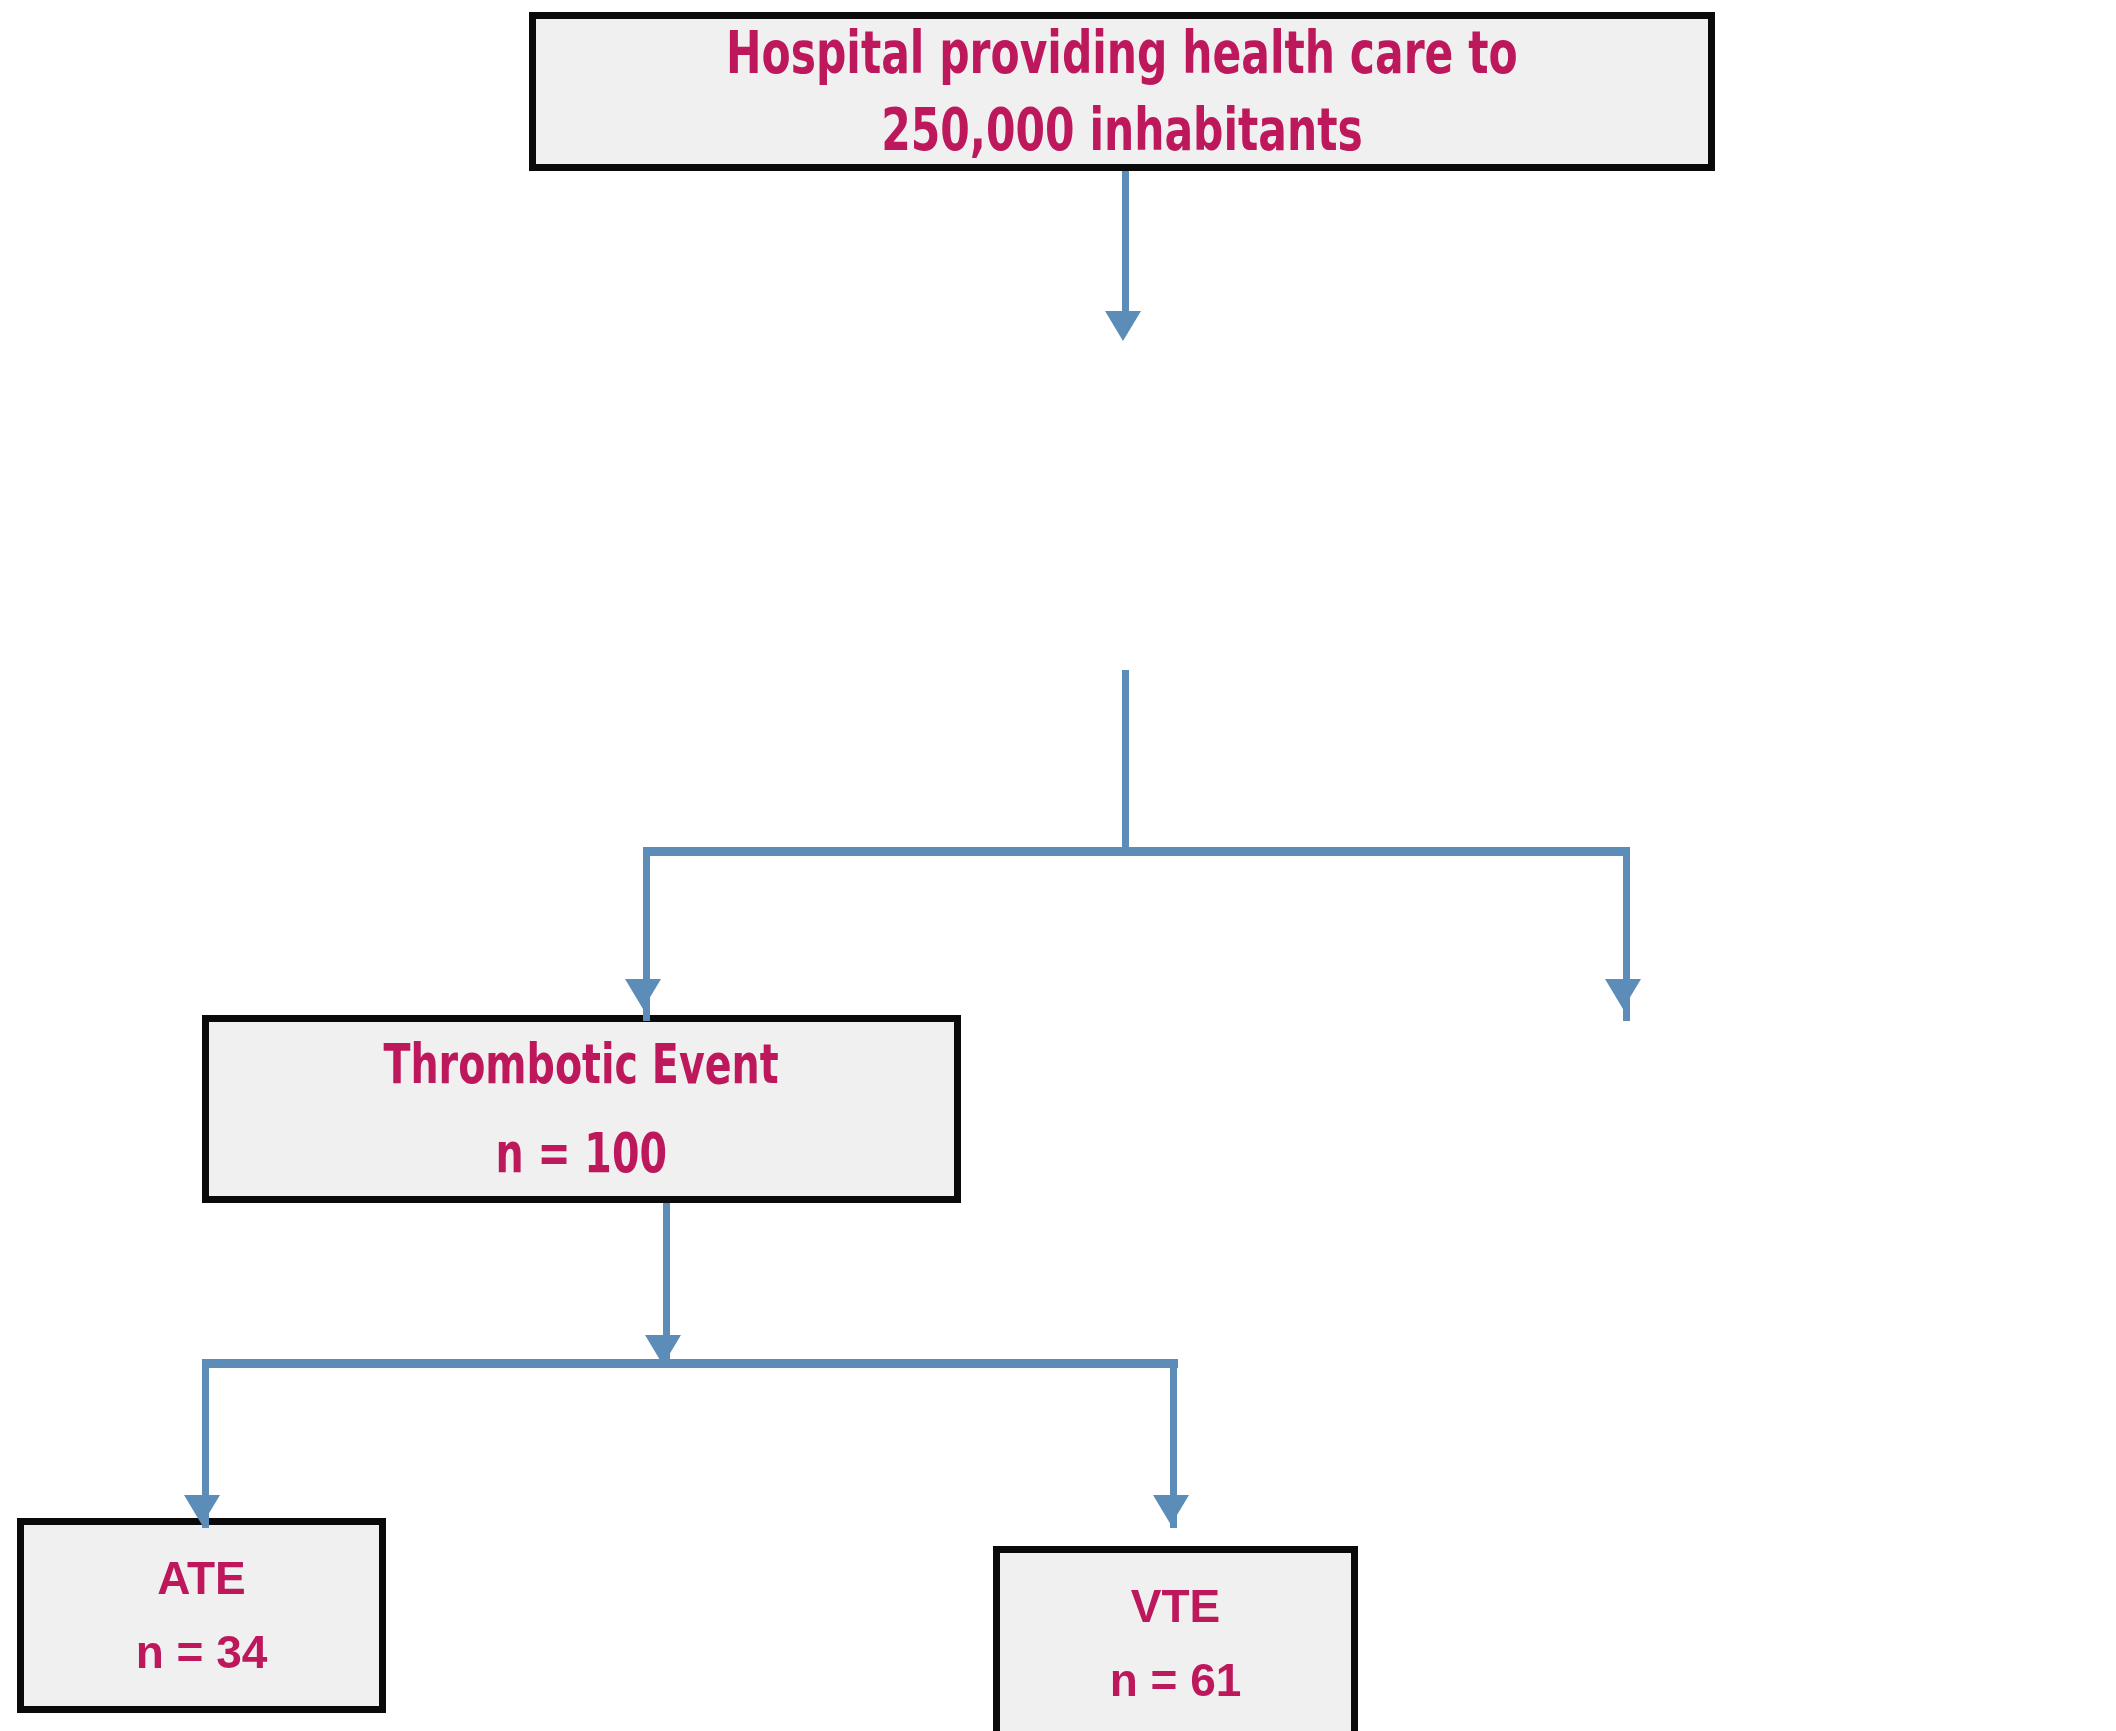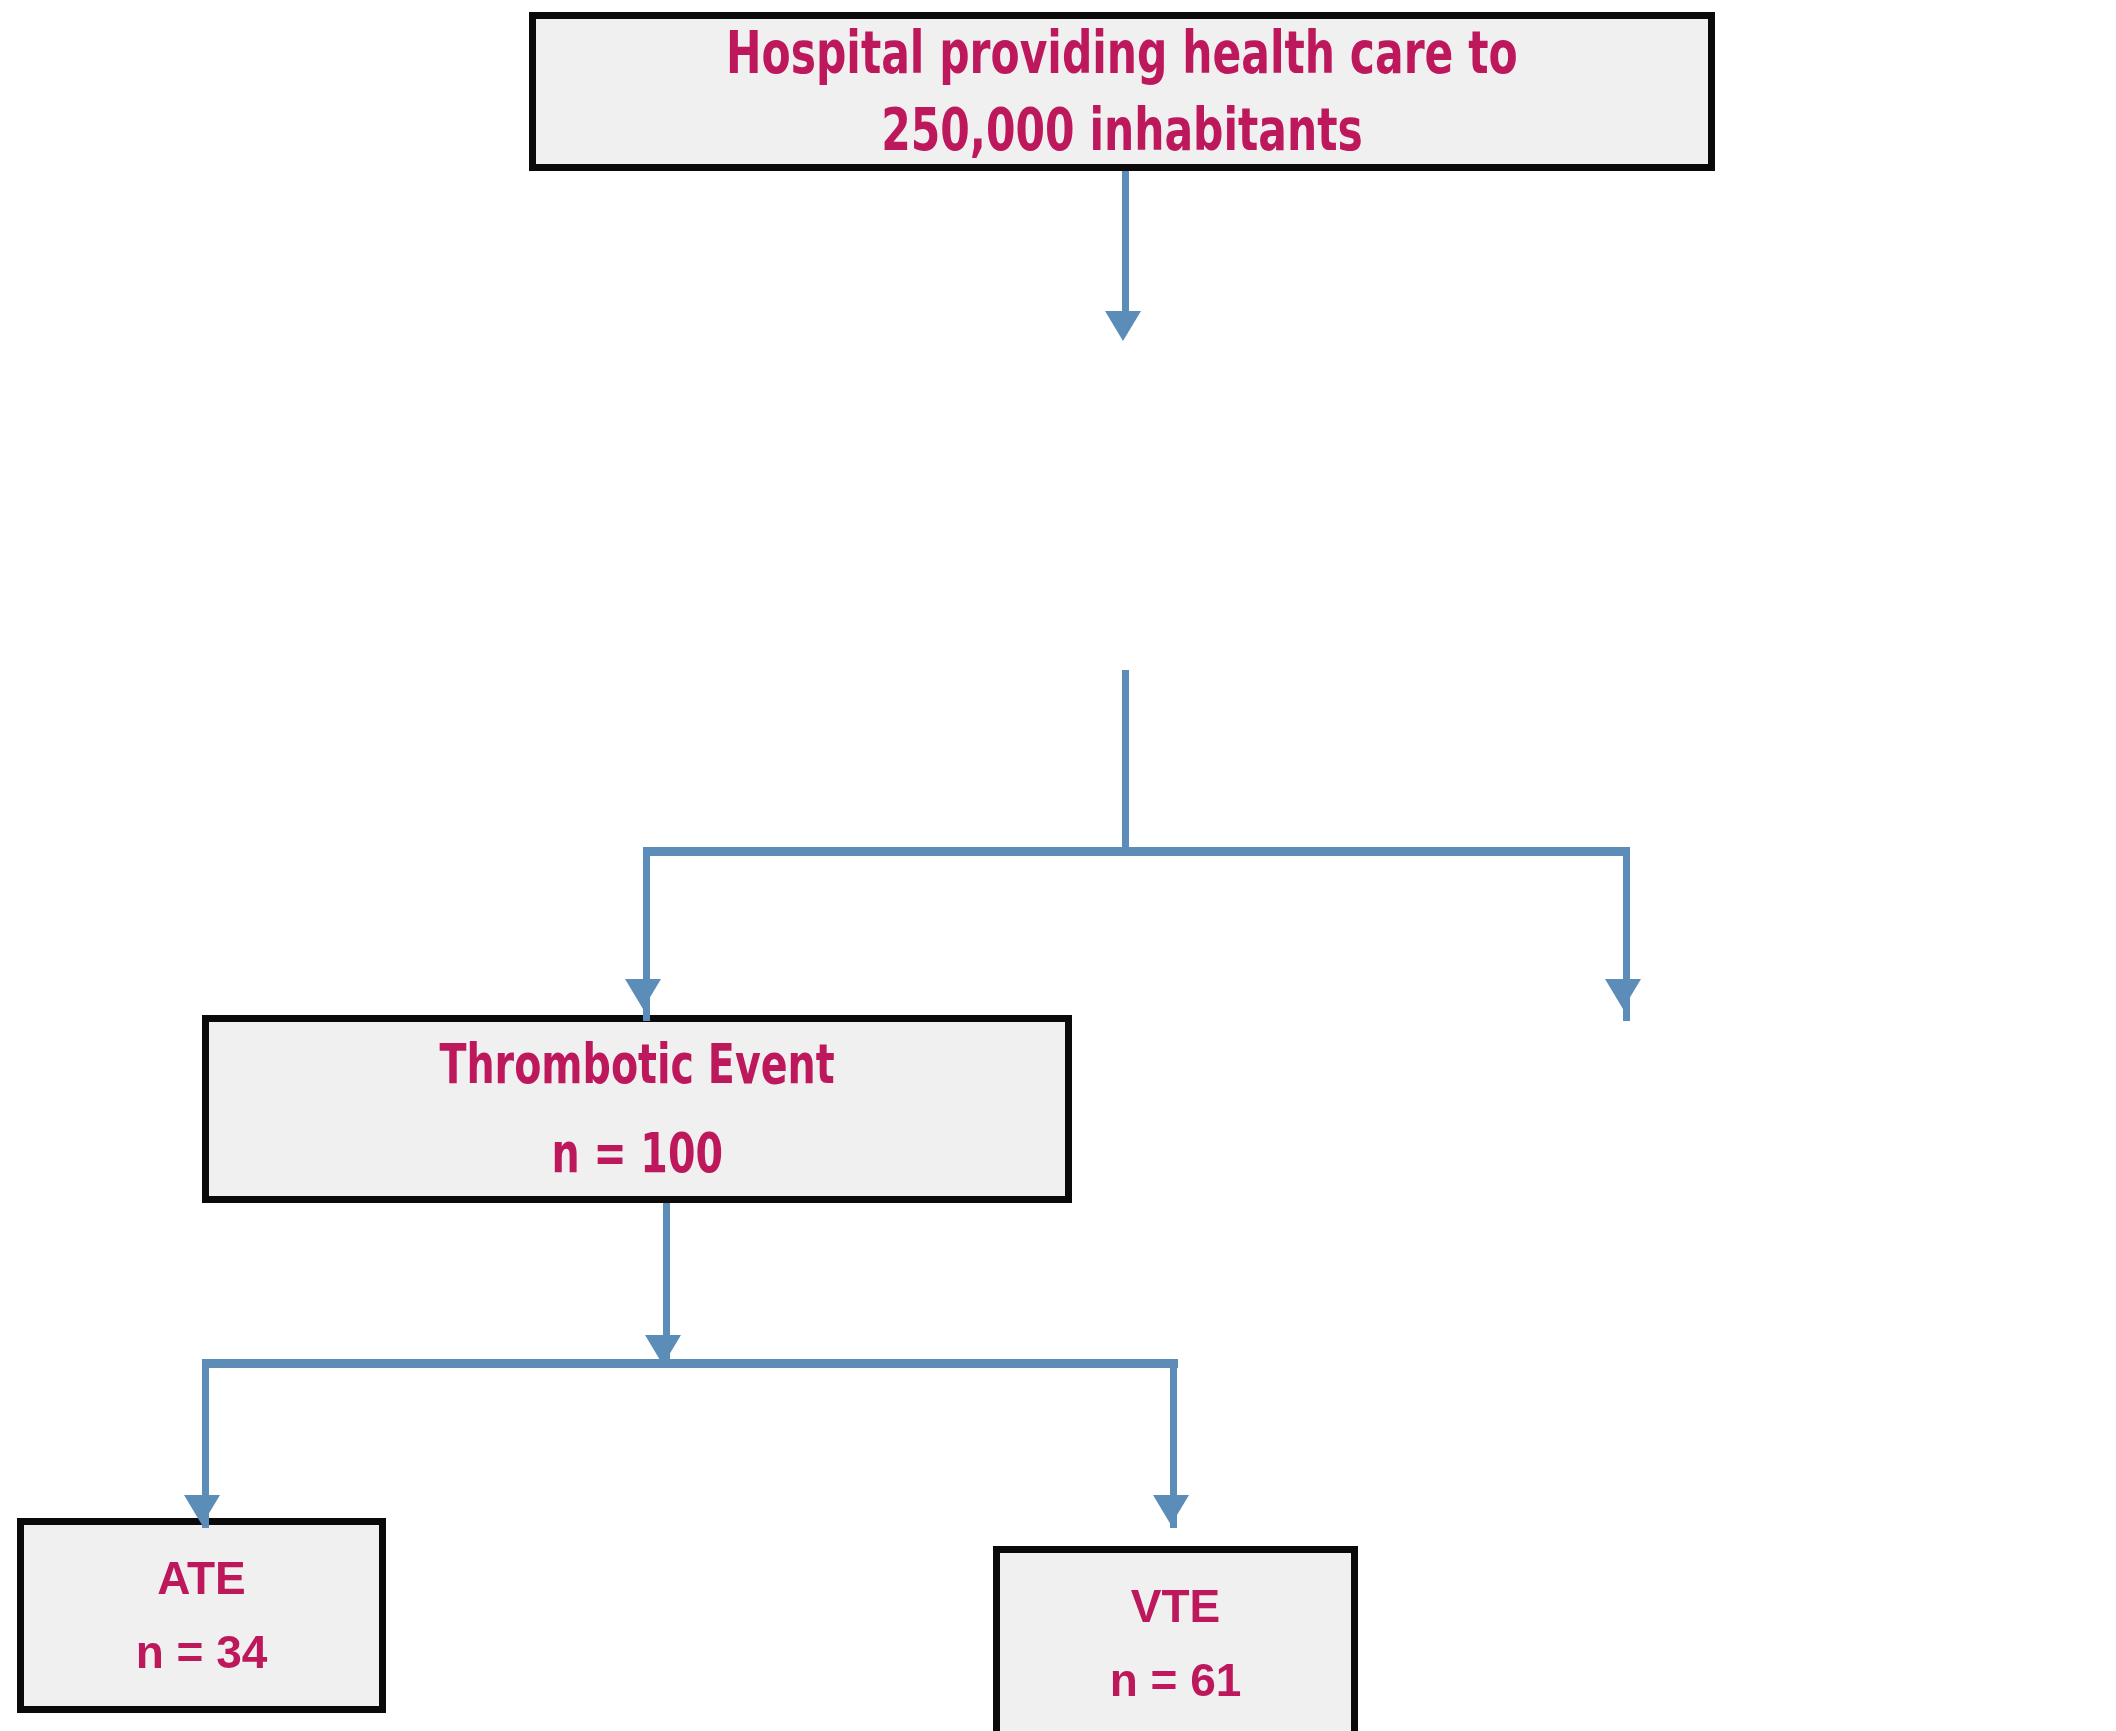--- a/index.html
+++ b/index.html
@@ -43,21 +43,21 @@
     font-family: "DejaVu Sans Condensed", "Liberation Sans Narrow",
                  "Liberation Sans", sans-serif;
     font-stretch: condensed;
     transform: scaleX(0.80);
     transform-origin: center center;
   }
 
   
   #node-hospital      { left: 529px;  top: 12.2px;   width: 1186px; height: 159px; }
   #node-admissions    { left: 530px;  top: 342px;  width: 1184px; height: 329px; }
-  #node-thrombotic    { left: 202px;  top: 1015px; width: 870px;  height: 188px; }
+  #node-thrombotic    { left: 202px;  top: 1015px; width: 759px;  height: 188px; }
   #node-nonthrombotic { left: 1218px; top: 1015px; width: 885px;  height: 188px; }
   #node-ate           { left: 17px;   top: 1518px; width: 369px;  height: 195px; }
   #node-vte           { left: 993px; top: 1518px; width: 365px;  height: 195px; margin-top: 28px; }
 
   
   #node-hospital .line      { font-size: 59px; margin: 3.8px 0; }
   #node-admissions .line    { font-size: 59px; margin: 15px 0; }
   #node-thrombotic .line    { font-size: 55px; margin: 15px 0; }
   #node-nonthrombotic .line { font-size: 55px; margin: 15px 0; }
   #node-ate .line,

